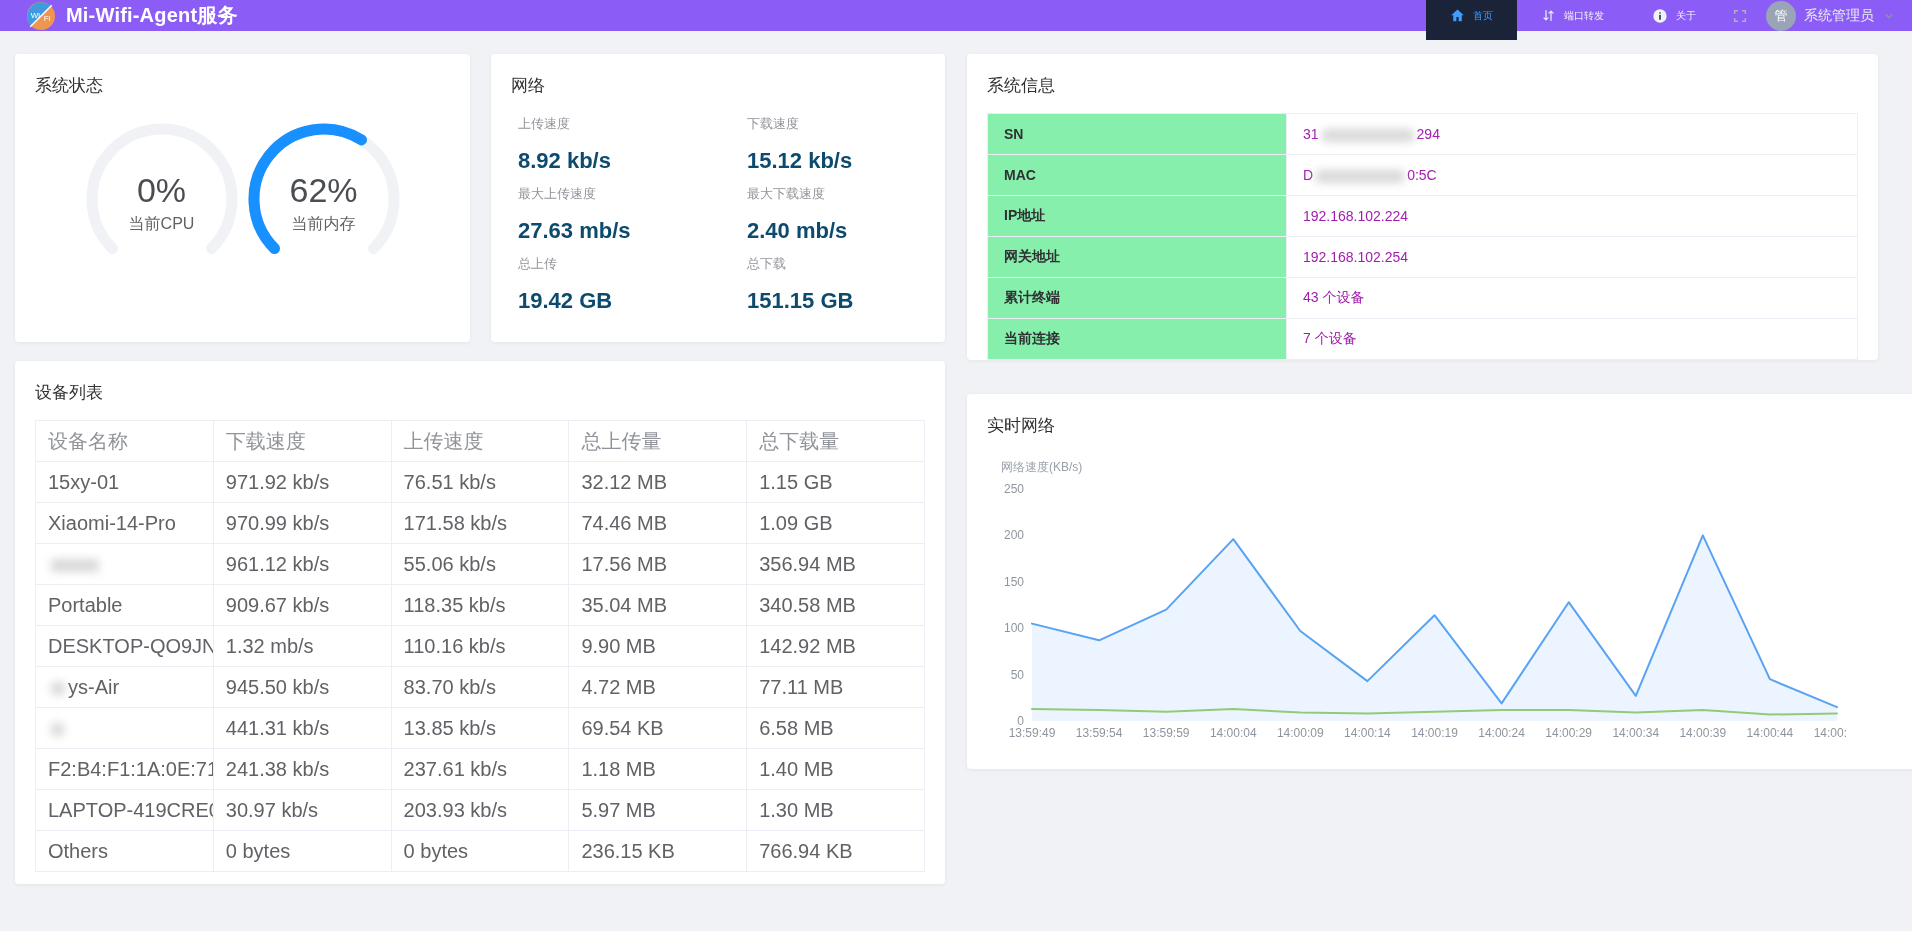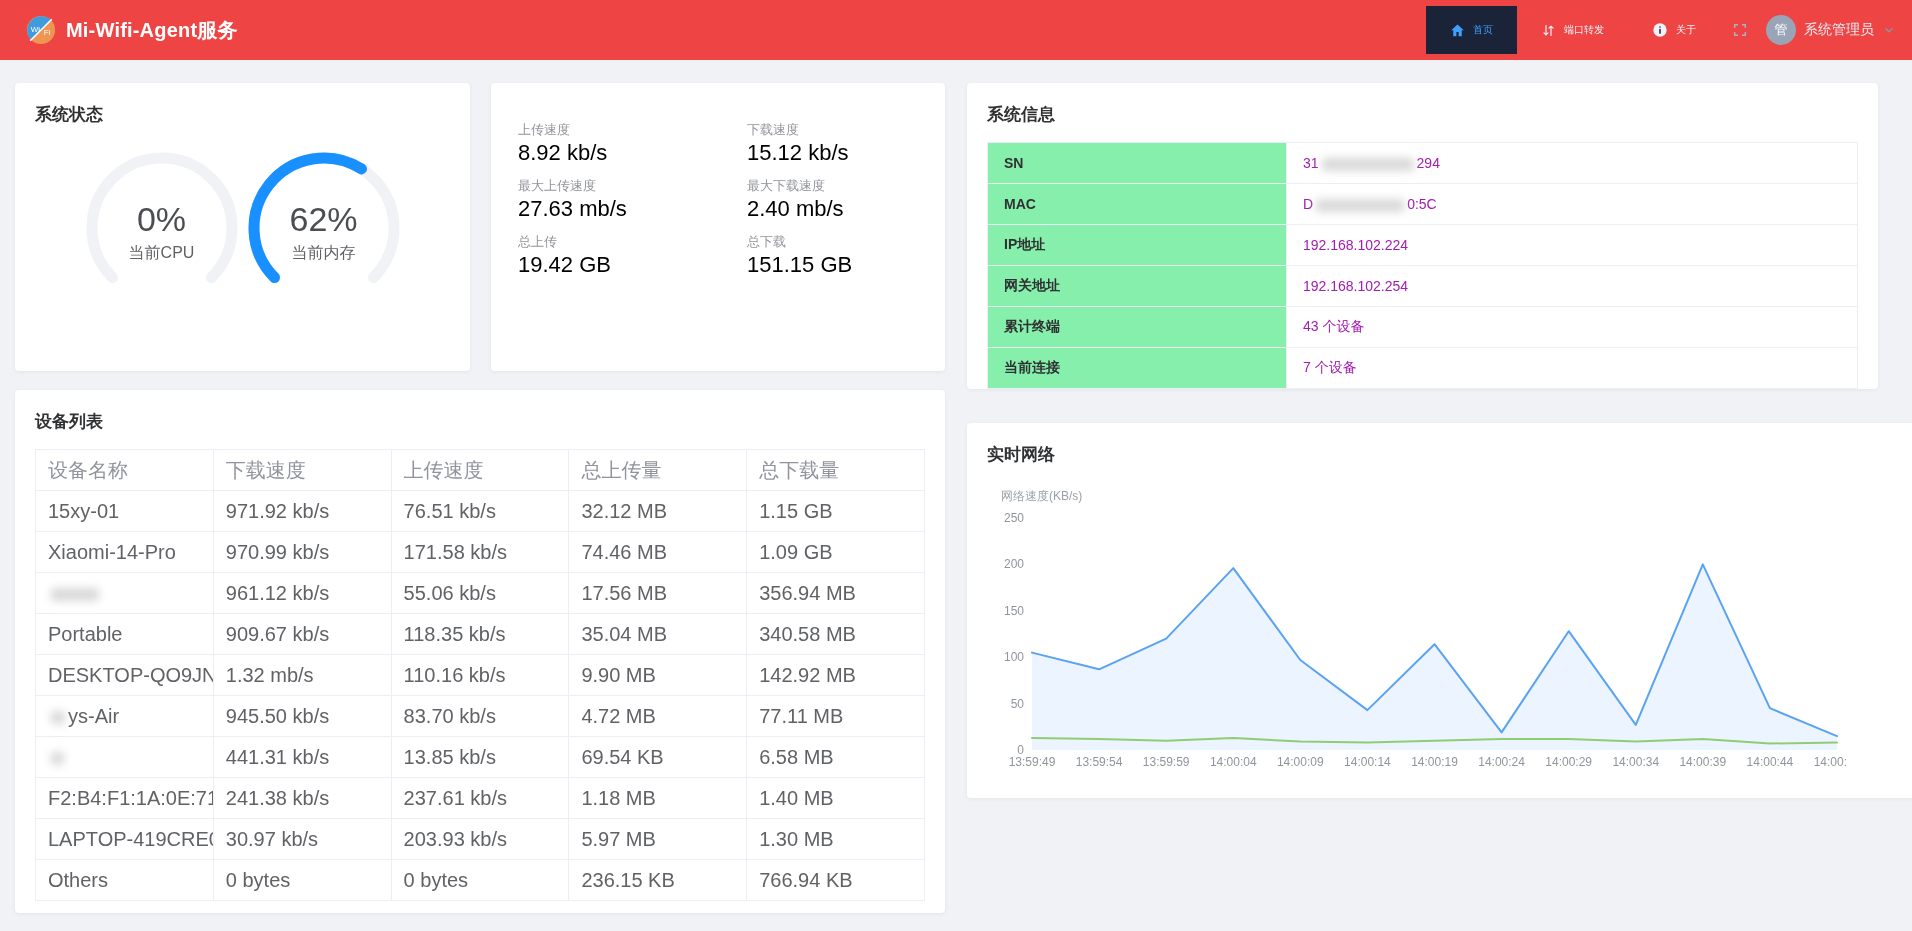--- a/index.html
+++ b/index.html
@@ -1,20 +1,20 @@
 <!DOCTYPE html>
 <html><head>
 <meta charset="utf-8">
 <style>
   * { margin:0; padding:0; box-sizing:border-box; }
   html,body { width:1912px; height:931px; overflow:hidden; background:#f0f2f5;
     font-family:"Liberation Sans","DejaVu Sans",sans-serif; color:#303133; }
 
   
-  .navbar { height:60px; background:#ef4444; display:flex; align-items:center; padding-left:26px; }
+  .navbar { height:31px; background:#8b5cf6; display:flex; align-items:center; padding-left:26px; }
   .brand { display:flex; align-items:center; gap:10px; }
   .logo { width:30px; height:30px; display:block; }
   .brand-title { color:#fff; font-size:20px; font-weight:bold; letter-spacing:.2px; }
   .nav-right { margin-left:auto; display:flex; align-items:center; height:48px; }
   .nav-tab { height:48px; display:flex; align-items:center; gap:8px; padding:0 24px;
     color:#f0f2f7; font-size:10px; cursor:pointer; }
   .nav-tab.active { background:#1a2337; color:#409eff; }
   .nav-tab svg { display:block; }
   .fullscreen-btn { width:40px; height:48px; display:flex; align-items:center; justify-content:center; cursor:pointer; }
   .user { display:flex; align-items:center; gap:8px; padding:0 16px 0 6px; cursor:pointer; }
@@ -22,38 +22,38 @@
     display:flex; align-items:center; justify-content:center; font-size:13px; }
   .uname { color:#e8ebf2; font-size:14px; }
 
   
   .main { padding:23px 0 0 15px; display:flex; gap:22px; }
   .col-left { width:930px; display:flex; flex-direction:column; gap:19px; }
   .col-right { width:911px; display:flex; flex-direction:column; gap:34px; }
   .row-top { display:flex; gap:21px; }
 
   .card { background:#fff; border-radius:4px; box-shadow:0 1px 4px rgba(0,0,0,.06); padding:20px; }
-  .card-title { font-size:17px; font-weight:bold; color:#303133; }
+  .card-title { font-size:17px; font-weight:normal; color:#303133; }
 
   
   .status-card { width:455px; height:288px; }
   .gauges { display:flex; justify-content:center; gap:2px; margin-top:22px; }
   .gauge { position:relative; width:160px; height:166px; }
   .gauge svg { width:160px; height:160px; }
   .gauge-text { position:absolute; inset:0; display:flex; flex-direction:column;
     align-items:center; justify-content:center; padding-top:2px; }
   .gauge-value { font-size:34px; color:#4a4d52; }
   .gauge-label { font-size:16px; color:#606266; margin-top:4px; }
 
   
   .net-card { width:454px; height:288px; }
   .net-grid { display:grid; grid-template-columns:229px 1fr; margin-top:18px; padding-left:7px; }
   .stat { margin-bottom:11px; }
   .stat-label { font-size:13px; color:#909399; }
-  .stat-value { font-size:22px; font-weight:normal; color:#000000; margin-top:1px; }
+  .stat-value { font-size:22px; font-weight:bold; color:#0c4a6e; margin-top:15px; }
 
   
   .info-card { width:911px; height:306px; }
   .info-table { width:100%; border-collapse:collapse; margin-top:16px; border:1px solid #ebeef5; }
   .info-table td { border:1px solid #ebeef5; height:41px; padding:0 16px; font-size:14px; }
   .info-table td.ilabel { width:299px; background:#86efac; font-weight:bold; color:#303133; }
   .info-table td.ivalue { color:#a21caf; }
 
   
   .device-card { width:930px; height:523px; }
@@ -151,20 +151,21 @@
               </svg>
             <div class="gauge-text">
               <div class="gauge-value">62%</div>
               <div class="gauge-label">当前内存</div>
             </div>
           </div>
         </div>
       </section>
 
       <section class="card net-card">
+        <div class="card-title">网络</div>
         <div class="net-grid">
           <div>
             <div class="stat">
               <div class="stat-label">上传速度</div>
               <div class="stat-value">8.92 kb/s</div>
             </div>
             <div class="stat">
               <div class="stat-label">最大上传速度</div>
               <div class="stat-value">27.63 mb/s</div>
             </div>

